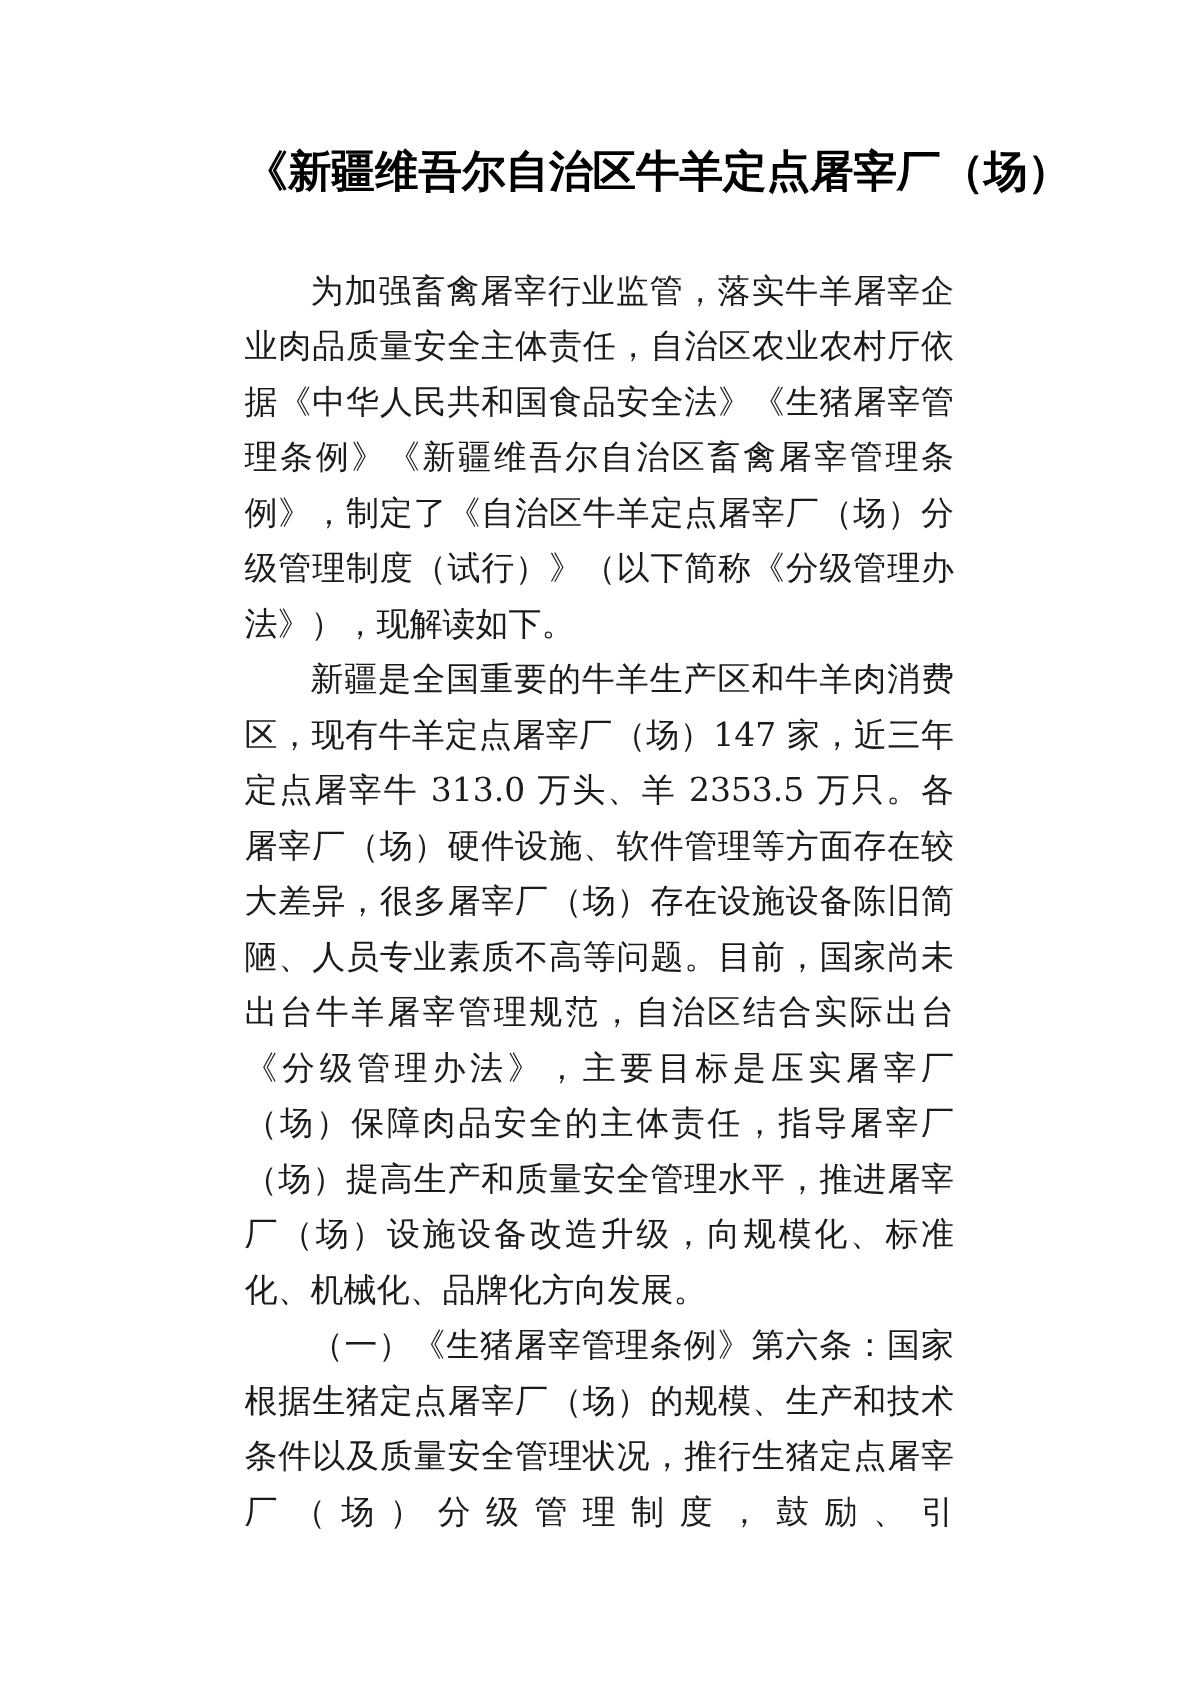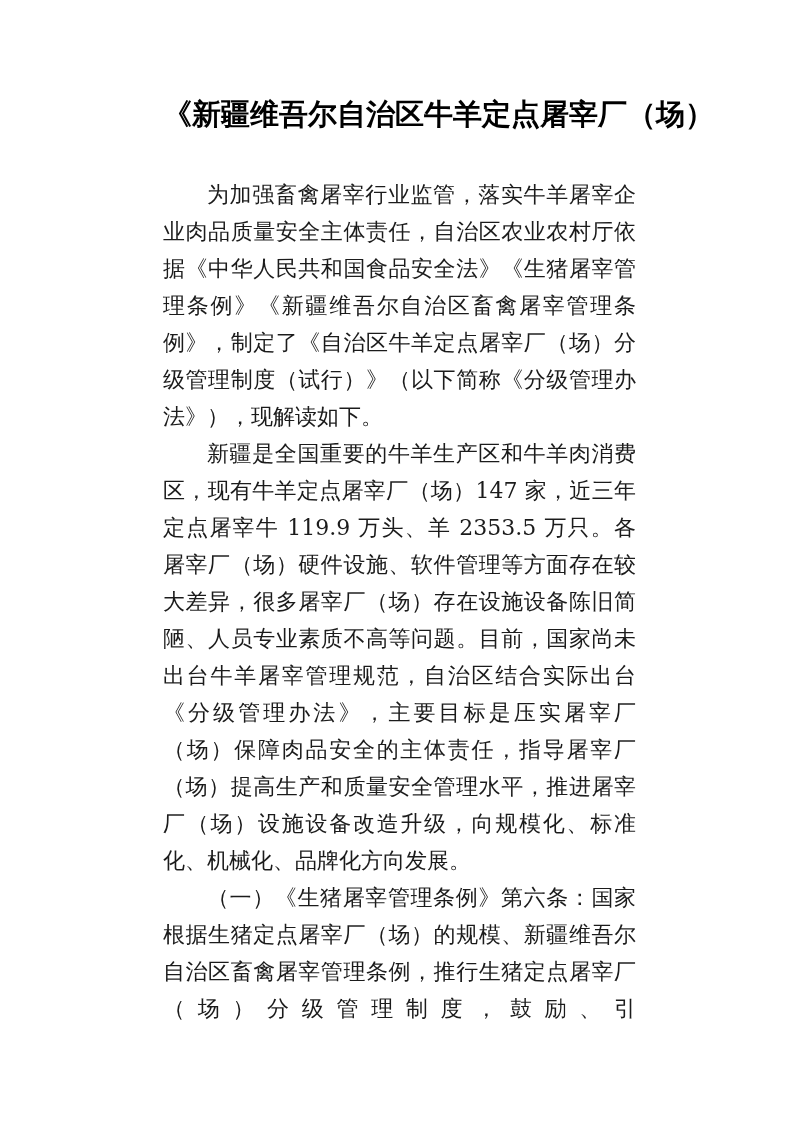--- a/index.html
+++ b/index.html
@@ -66,19 +66,19 @@
 <div class="page">
   <div class="content">
 
     <h1 class="doc-title">
       <span class="title-line">《新疆维吾尔自治区牛羊定点屠宰厂（场）</span>
     </h1>
 
     <p class="para">为加强畜禽屠宰行业监管，落实牛羊屠宰企业肉品质量安全主体责任，自治区农业农村厅依据《中华人民共和国食品安全法》《生猪屠宰管理条例》《新疆维吾尔自治区畜禽屠宰管理条例》，制定了《自治区牛羊定点屠宰厂（场）分级管理制度（试行）》（以下简称《分级管理办法》），现解读如下。</p>
 
 
-    <p class="para">新疆是全国重要的牛羊生产区和牛羊肉消费区，现有牛羊定点屠宰厂（场）147 家，近三年定点屠宰牛 119.9 万头、羊 2353.5 万只。各屠宰厂（场）硬件设施、软件管理等方面存在较大差异，很多屠宰厂（场）存在设施设备陈旧简陋、人员专业素质不高等问题。目前，国家尚未出台牛羊屠宰管理规范，自治区结合实际出台《分级管理办法》，主要目标是压实屠宰厂（场）保障肉品安全的主体责任，指导屠宰厂（场）提高生产和质量安全管理水平，推进屠宰厂（场）设施设备改造升级，向规模化、标准化、机械化、品牌化方向发展。</p>
+    <p class="para">新疆是全国重要的牛羊生产区和牛羊肉消费区，现有牛羊定点屠宰厂（场）147 家，近三年定点屠宰牛 313.0 万头、羊 2353.5 万只。各屠宰厂（场）硬件设施、软件管理等方面存在较大差异，很多屠宰厂（场）存在设施设备陈旧简陋、人员专业素质不高等问题。目前，国家尚未出台牛羊屠宰管理规范，自治区结合实际出台《分级管理办法》，主要目标是压实屠宰厂（场）保障肉品安全的主体责任，指导屠宰厂（场）提高生产和质量安全管理水平，推进屠宰厂（场）设施设备改造升级，向规模化、标准化、机械化、品牌化方向发展。</p>
 
 
-    <p class="para continued">（一）《生猪屠宰管理条例》第六条：国家根据生猪定点屠宰厂（场）的规模、新疆维吾尔自治区畜禽屠宰管理条例，推行生猪定点屠宰厂（场）分级管理制度，鼓励、引</p>
+    <p class="para continued">（一）《生猪屠宰管理条例》第六条：国家根据生猪定点屠宰厂（场）的规模、生产和技术条件以及质量安全管理状况，推行生猪定点屠宰厂（场）分级管理制度，鼓励、引</p>
 
   </div>
 </div>
 
 </body></html>

